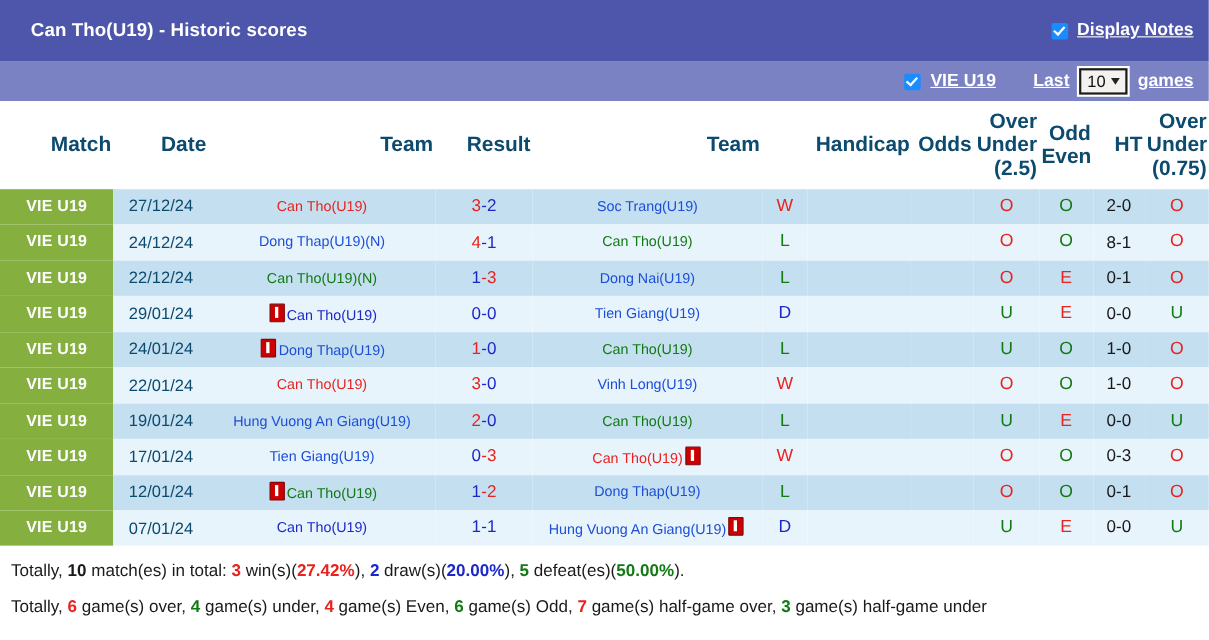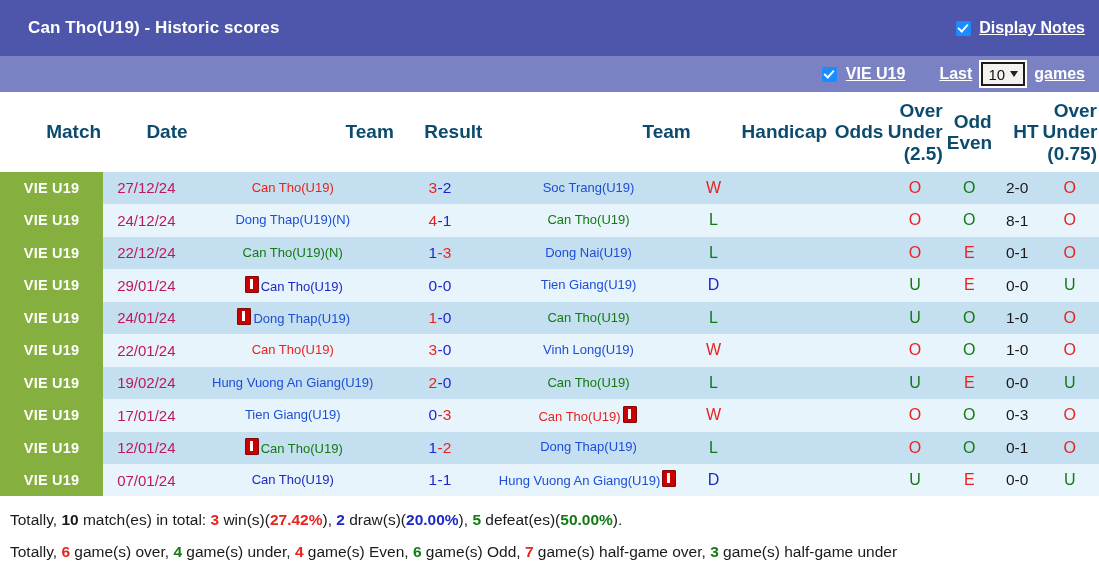--- a/index.html
+++ b/index.html
@@ -148,21 +148,21 @@
   tbody tr { height: 32px; }
 
   td.match-cell {
     background: #85b040 !important;
     color: #ffffff;
     font-weight: bold;
     font-size: 14.5px;
     letter-spacing: .2px;
     padding: 6px 2px;
   }
-  td.date-cell { font-size: 15px; color: #be185d; }
+  td.date-cell { font-size: 15px; color: #0c4a6e; }
   td.team-cell { font-size: 13px; }
   td.result-cell { font-size: 15.5px; font-weight: normal; letter-spacing: .2px; }
   td.wld-cell { font-size: 16px; }
   td.ou-cell, td.oe-cell, td.ou075-cell { font-size: 16px; }
   td.ht-cell { font-size: 15.5px; color: #1a1a1a; }
 
   .c-red   { color: #e8231f; }
   .c-green { color: #127a12; }
   .c-blue  { color: #1c28c8; }
   .c-black { color: #1d4ed8; }
@@ -351,21 +351,21 @@
             <td class="wld-cell"><span class="c-red">W</span></td>
             <td class="handicap-cell"></td>
             <td class="odds-cell"></td>
             <td class="ou-cell"><span class="c-red">O</span></td>
             <td class="oe-cell"><span class="c-green">O</span></td>
             <td class="ht-cell">1-0</td>
             <td class="ou075-cell"><span class="c-red">O</span></td>
           </tr>
           <tr class="rowA">
             <td class="match-cell">VIE U19</td>
-            <td class="date-cell">19/02/24</td>
+            <td class="date-cell">19/01/24</td>
             <td class="team-cell"><span class="teamname c-black">Hung Vuong An Giang(U19)</span></td>
             <td class="result-cell"><span class="c-red">2</span><span class="c-blue">-</span><span class="c-blue">0</span></td>
             <td class="team-cell"><span class="teamname c-green">Can Tho(U19)</span></td>
             <td class="wld-cell"><span class="c-green">L</span></td>
             <td class="handicap-cell"></td>
             <td class="odds-cell"></td>
             <td class="ou-cell"><span class="c-green">U</span></td>
             <td class="oe-cell"><span class="c-red">E</span></td>
             <td class="ht-cell">0-0</td>
             <td class="ou075-cell"><span class="c-green">U</span></td>

